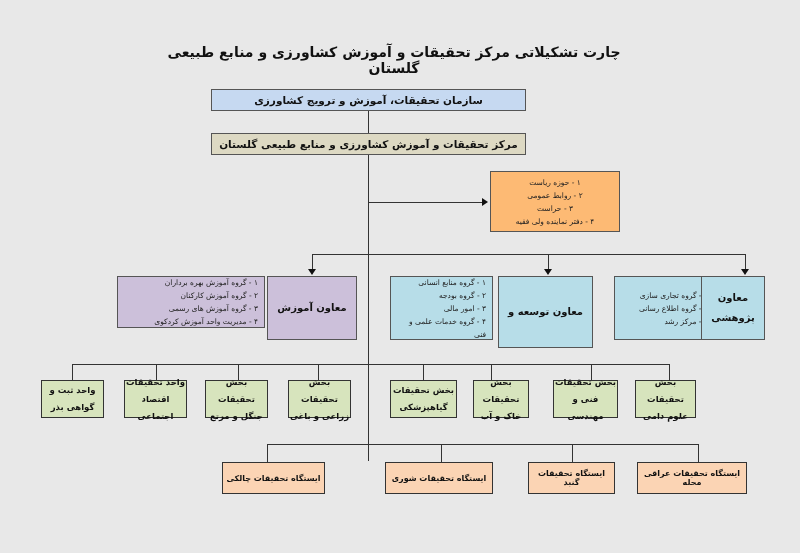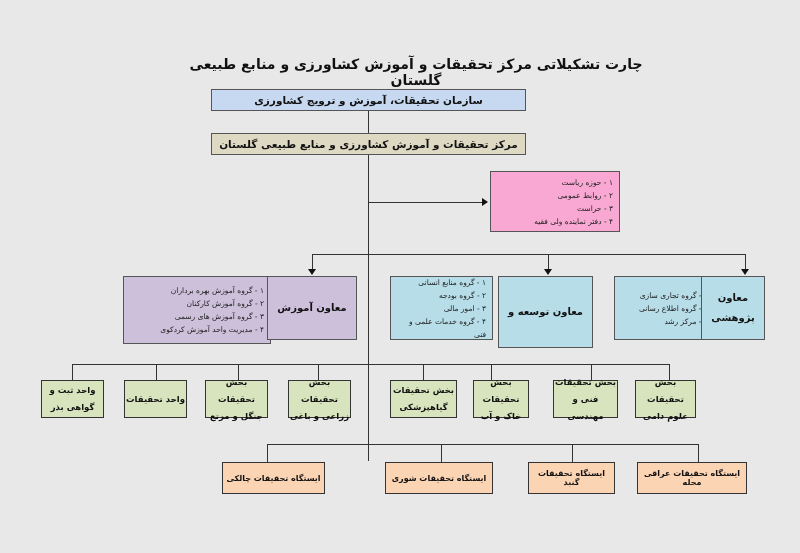--- a/index.html
+++ b/index.html
@@ -5,36 +5,35 @@
     * { box-sizing: border-box; margin: 0; padding: 0; }
     html, body { width: 800px; height: 553px; overflow: hidden; }
     body {
       background: #e8e8e8;
       font-family: "DejaVu Sans", sans-serif;
       position: relative;
       direction: ltr;
     }
     .abs { position: absolute; }
     .title {
-      left: 166px; top: 44px; width: 500px; height: 26px;
+      left: 144px; top: 44px; width: 500px; height: 26px;
       text-align: center; font-weight: bold; font-size: 14px; color: #111;
       direction: rtl;
-      margin-top: 12px;
     }
     .box {
       position: absolute;
       border: 1px solid #555;
       display: flex; align-items: center; justify-content: center;
       text-align: center; direction: rtl;
       color: #111;
     }
     .box.head { font-weight: bold; font-size: 10.5px; }
     .org { background: #c6d9f1; }
     .center { background: #ddd9c3; }
-    .staff { background: #f9a8d4; }
+    .staff { background: #fdba74; align-items: center; }
     .edu { background: #ccc0da; }
     .blue { background: #b7dde8; }
     .green { background: #d7e4bd; border-color: #333; border-width: 1.5px; }
     .station { background: #fbd4b4; border-color: #333; border-width: 1.5px; }
 
     .list {
       position: absolute; direction: rtl; text-align: right;
       font-size: 7.5px; line-height: 13px; color: #222;
       padding: 4px 6px;
       border: 1px solid #555;
@@ -82,21 +81,21 @@
 </div>
 
 <div class="line" style="left:312px; top:254px; width:434px; height:1px;"></div>
 <div class="line" style="left:312px; top:254px; width:1px; height:18px;"></div>
 <div class="arrow" style="left:308px; top:269px;"></div>
 <div class="line" style="left:548px; top:254px; width:1px; height:18px;"></div>
 <div class="arrow" style="left:544px; top:269px;"></div>
 <div class="line" style="left:745px; top:254px; width:1px; height:18px;"></div>
 <div class="arrow" style="left:741px; top:269px;"></div>
 
-<div class="list edu" style="left:123px; top:276px; width:148px; height:68px;">
+<div class="list edu" style="left:117px; top:276px; width:148px; height:52px;">
   <div>۱ - گروه آموزش بهره برداران</div>
   <div>۲ - گروه آموزش کارکنان</div>
   <div>۳ - گروه آموزش های رسمی</div>
   <div>۴ - مدیریت واحد آموزش کردکوی</div>
 </div>
 <div class="box vp edu" style="left:267px; top:276px; width:90px; height:64px;">
   <span>معاون آموزش</span>
 </div>
 
 <div class="list blue" style="left:390px; top:276px; width:103px; height:64px;">
@@ -127,20 +126,21 @@
 <div class="line" style="left:491px; top:364px; width:1px; height:16px;"></div>
 <div class="line" style="left:591px; top:364px; width:1px; height:16px;"></div>
 <div class="line" style="left:669px; top:364px; width:1px; height:16px;"></div>
 
 <div class="box unit green" style="left:41px; top:380px; width:63px; height:38px;">
   <span>واحد ثبت و</span>
   <span>گواهی بذر</span>
 </div>
 <div class="box unit green" style="left:124px; top:380px; width:63px; height:38px;">
   <span>واحد تحقیقات</span>
+  <span>اقتصاد اجتماعی</span>
 </div>
 <div class="box unit green" style="left:205px; top:380px; width:63px; height:38px;">
   <span>بخش تحقیقات</span>
   <span>جنگل و مرتع</span>
 </div>
 <div class="box unit green" style="left:288px; top:380px; width:63px; height:38px;">
   <span>بخش تحقیقات</span>
   <span>زراعی و باغی</span>
 </div>
 <div class="box unit green" style="left:390px; top:380px; width:67px; height:38px;">

